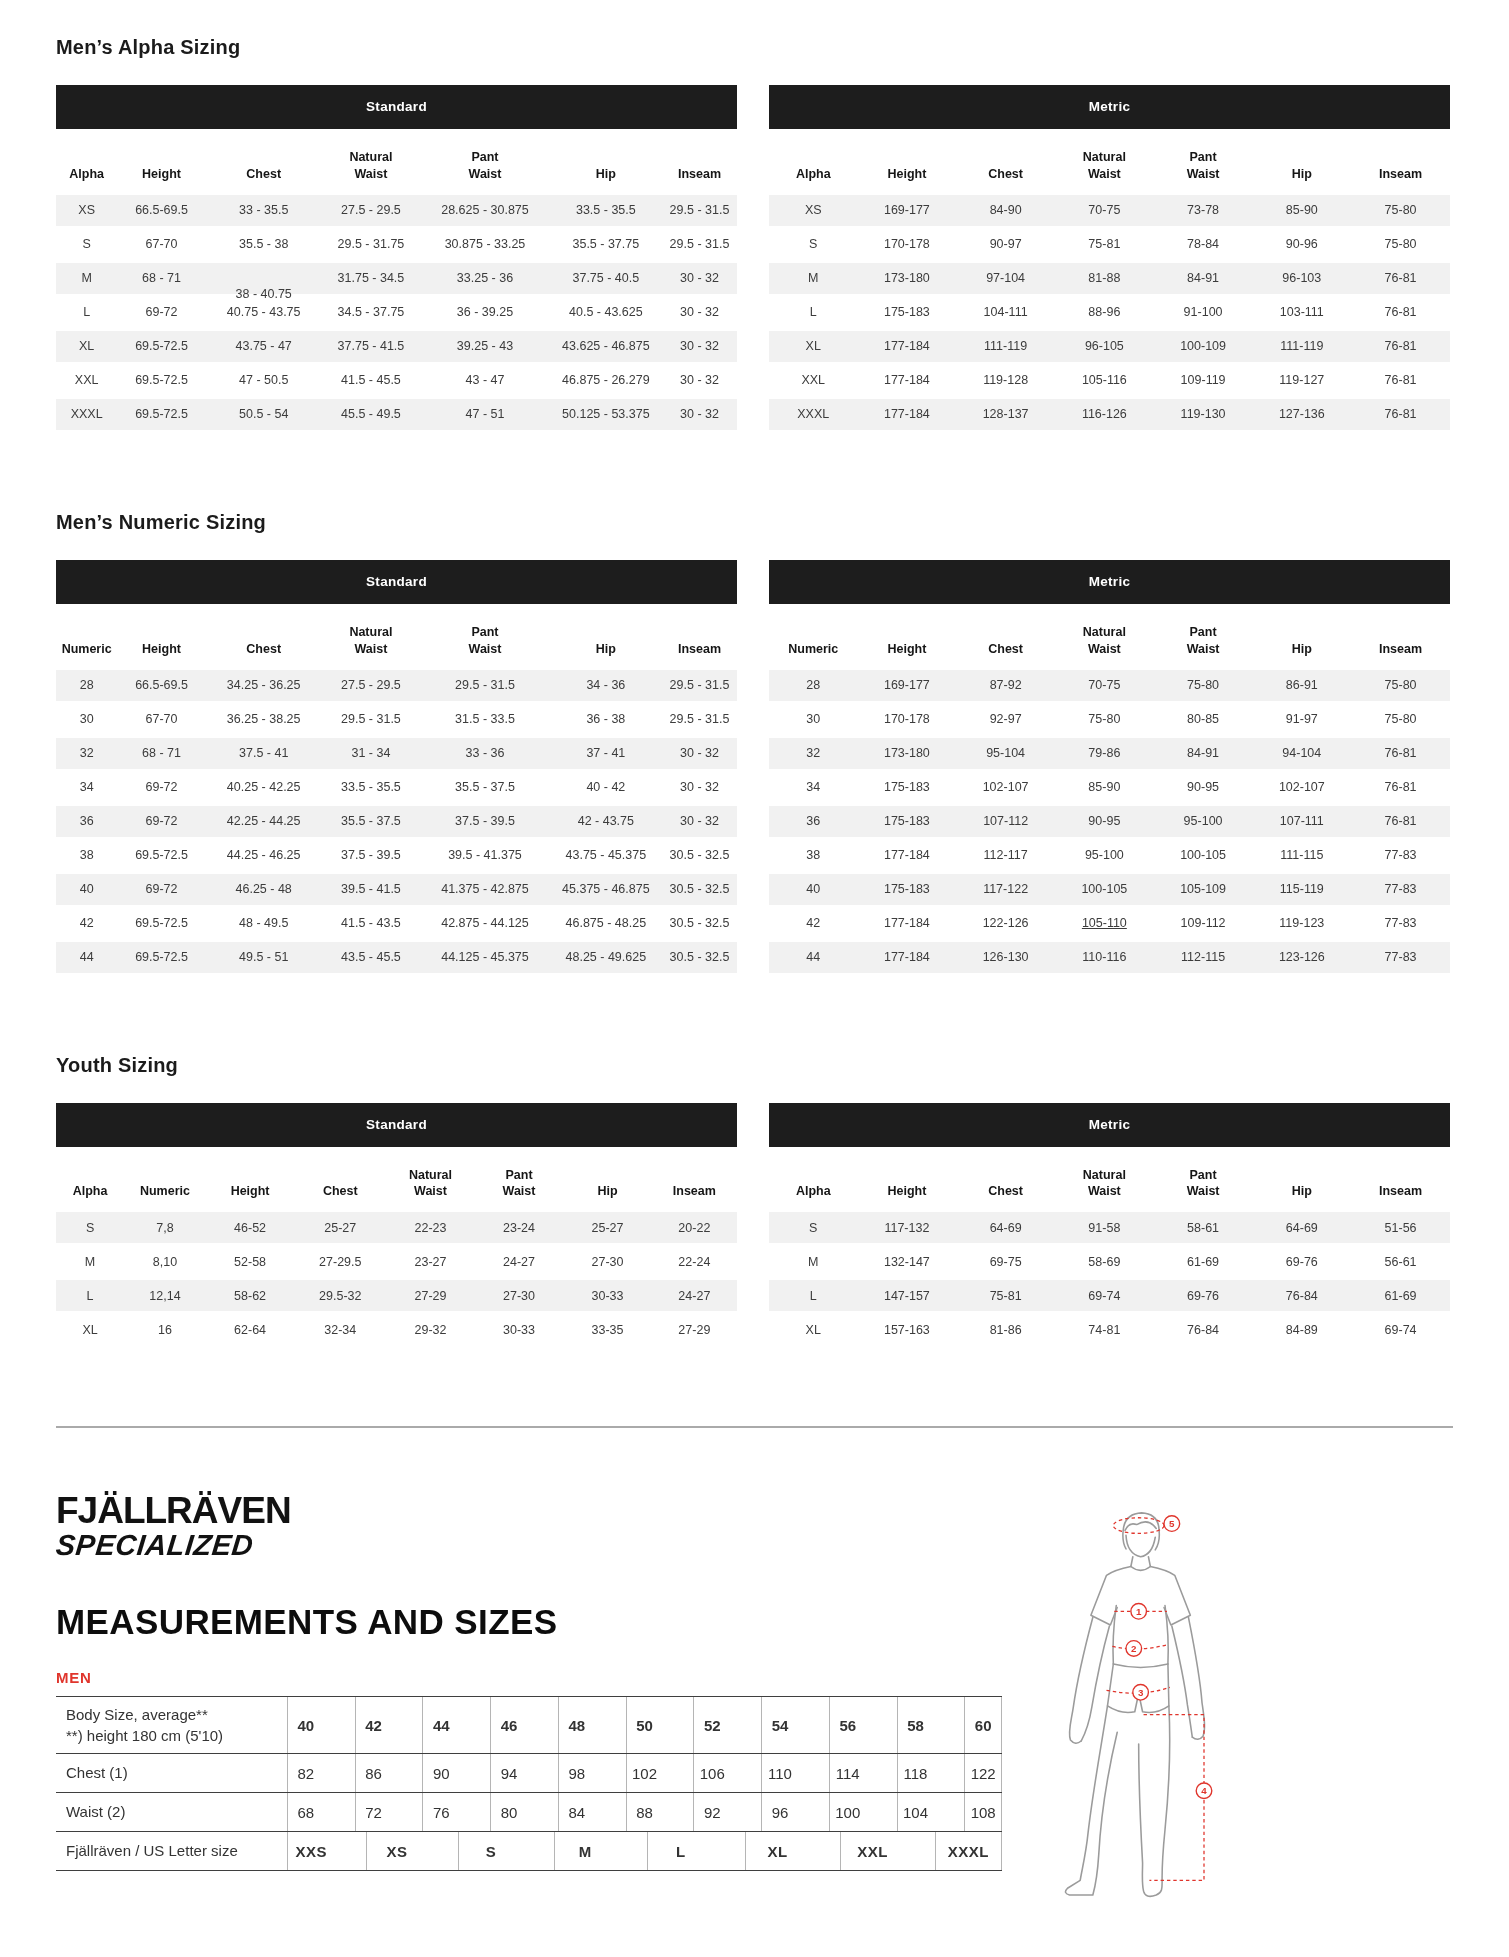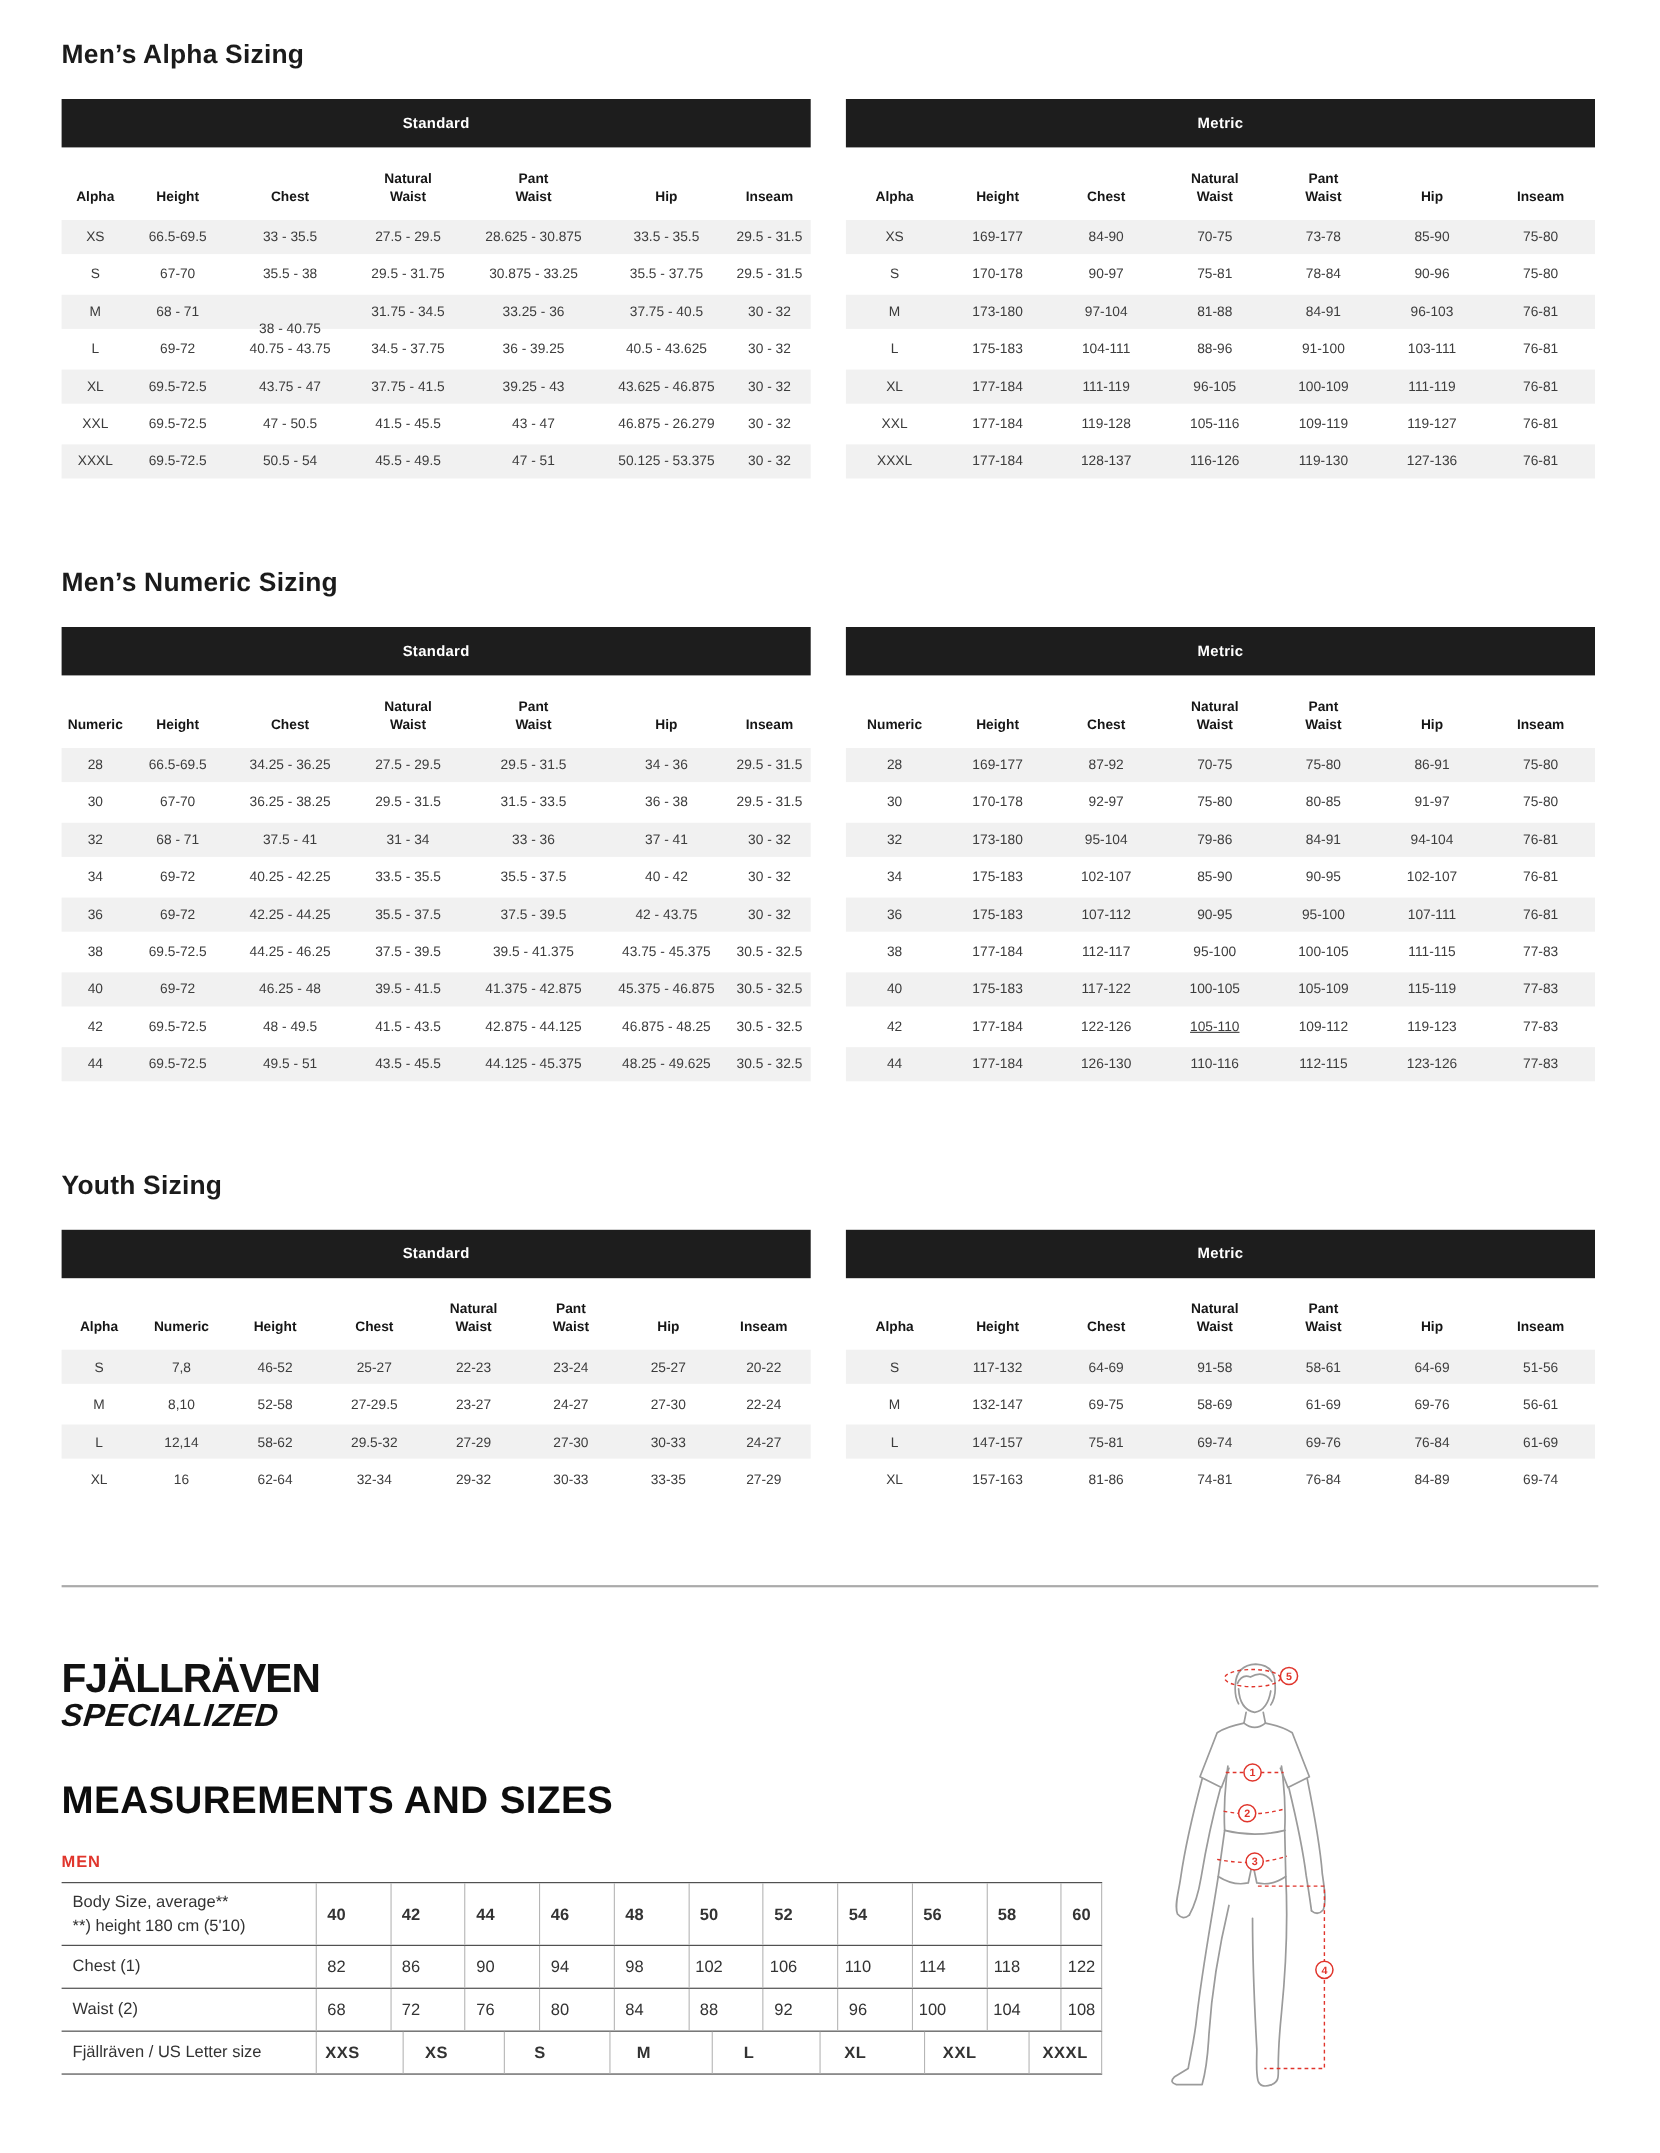--- a/index.html
+++ b/index.html
@@ -2,21 +2,21 @@
 <html style="--bar: #1d1d1d; --stripe: #f1f1f1; --red: #e0352c; --divider: #aaaaaa; --figline: #9b9b9b;"><head>
 <meta charset="utf-8">
 <style>
   html,body{margin:0;padding:0;background:#fff;}
   body{font-family:"Liberation Sans",sans-serif;color:#1a1a1a;}
   .page{position:relative;width:1509px;min-height:1957px;background:#fff;overflow:hidden;}
   .content{padding:36px 56px 60px 56px;}
 
   
   section.sizing{margin-bottom:78px;}
-  h2.section-title{font-size:24px;font-weight:bold;color:#1b1b1b;margin:0 0 26px 0;letter-spacing:.2px;}
+  h2.section-title{font-size:20px;font-weight:bold;color:#1b1b1b;margin:0 0 26px 0;letter-spacing:.2px;}
   .tables{display:flex;gap:32px;}
   .sizing-table{width:681px;}
   .bar{background:var(--bar,#1d1d1d);color:#fff;font-weight:bold;font-size:13.5px;text-align:center;height:44px;line-height:44px;letter-spacing:.3px;}
   .thead{display:flex;align-items:flex-end;padding:20px 0 12px 0;}
   .th{font-weight:bold;font-size:12.5px;color:#161616;text-align:center;white-space:pre-line;line-height:1.35;}
   .trow{display:flex;align-items:center;height:31px;margin-bottom:3px;}
   .trow.striped{background:var(--stripe,#f1f1f1);}
   .cell{font-size:12.5px;color:#3c3c3c;text-align:center;}
 
   

